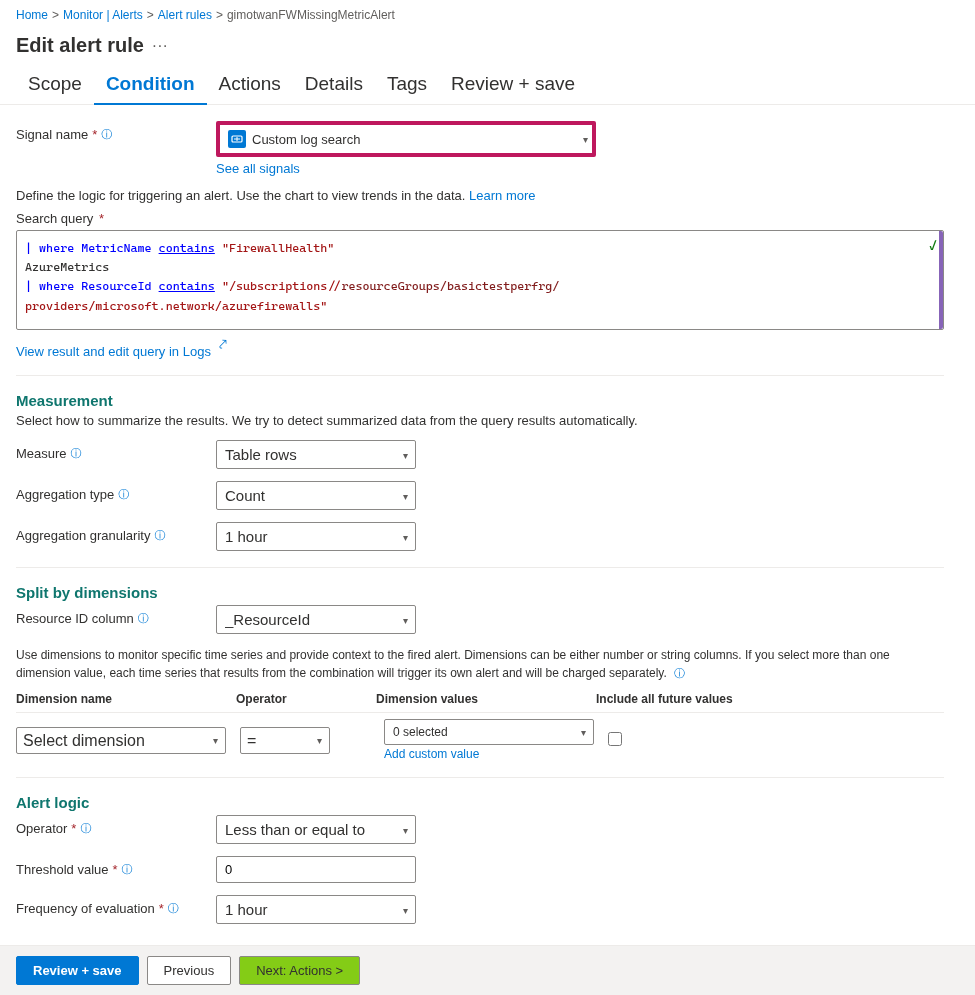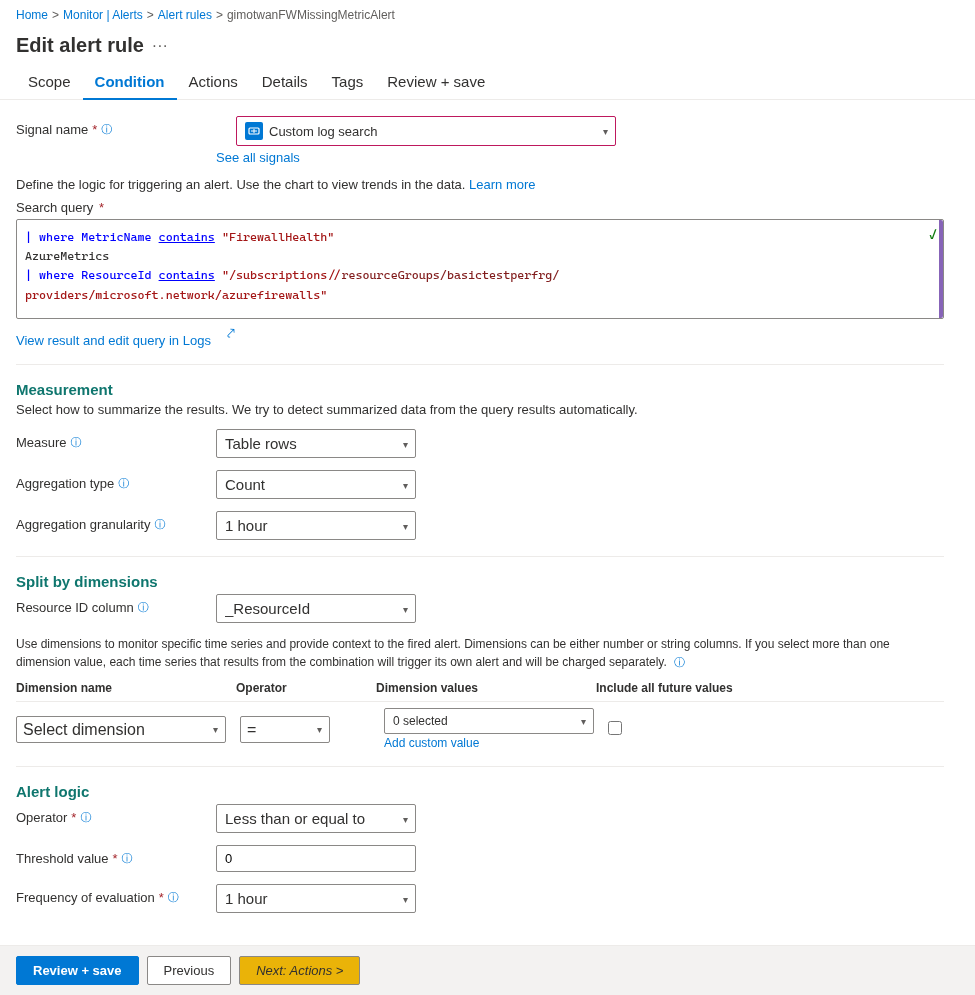--- a/index.html
+++ b/index.html
@@ -7,21 +7,21 @@
     
     .breadcrumb { display: flex; align-items: center; gap: 4px; padding: 8px 16px; font-size: 12px; color: #605e5c; }
     .breadcrumb a { color: #0078d4; text-decoration: none; }
     .breadcrumb-sep { color: #605e5c; }
     
     .page-header { padding: 4px 16px 8px; display: flex; align-items: center; gap: 8px; }
     .page-title { font-size: 20px; font-weight: 600; color: #323130; }
     .more-icon { cursor: pointer; color: #605e5c; font-size: 16px; }
     
     .tabs { display: flex; border-bottom: 1px solid #edebe9; padding: 0 16px; }
-    .tab { padding: 8px 12px; cursor: pointer; font-size: 15px; color: #323130; border-bottom: 2px solid transparent; margin-bottom: -1px; }
+    .tab { padding: 8px 12px; cursor: pointer; font-size: 19px; color: #323130; border-bottom: 2px solid transparent; margin-bottom: -1px; }
     .tab.active { color: #0078d4; border-bottom: 2px solid #0078d4; font-weight: 600; }
     
     .content { padding: 16px; max-width: 960px; overflow-y: auto; height: calc(100vh - 140px); }
     
     .section-desc { font-size: 13px; color: #323130; margin-bottom: 12px; }
     
     .form-row { display: flex; align-items: flex-start; margin-bottom: 12px; }
     .form-label { width: 200px; min-width: 200px; font-size: 13px; padding-top: 6px; color: #323130; display: flex; align-items: center; gap: 4px; }
     .form-label .required { color: #a4262c; }
     .info-icon { color: #0078d4; font-size: 11px; cursor: help; }
@@ -64,21 +64,21 @@
     .checkbox-input { width: 14px; height: 14px; border: 1px solid #8a8886; cursor: pointer; }
     
     .threshold-input { border: 1px solid #8a8886; border-radius: 2px; padding: 5px 8px; font-size: 13px; width: 200px; }
     
     .footer { position: fixed; bottom: 0; left: 0; right: 0; background: #f3f2f1; border-top: 1px solid #edebe9; padding: 10px 16px; display: flex; gap: 8px; z-index: 100; }
     
     .btn-primary { background: #0078d4; color: #fff; border: 1px solid #0078d4; border-radius: 2px; padding: 6px 16px; font-size: 13px; cursor: pointer; font-weight: 600; }
     
     .btn-secondary { background: #fff; color: #323130; border: 1px solid #8a8886; border-radius: 2px; padding: 6px 16px; font-size: 13px; cursor: pointer; }
     
-    .btn-next { background: #eab308; color: #323130; border: 1px solid #8a8886; border-radius: 2px; padding: 6px 16px; font-size: 13px; cursor: pointer; font-style: italic; }
+    .btn-next { background: #84cc16; color: #323130; border: 1px solid #8a8886; border-radius: 2px; padding: 6px 16px; font-size: 13px; cursor: pointer; }
 
     .divider { border: none; border-top: 1px solid #edebe9; margin: 16px 0; }
 
     .selected-dropdown { appearance: none; -webkit-appearance: none; border: 1px solid #8a8886; border-radius: 2px; padding: 5px 28px 5px 8px; font-size: 12px; color: #323130; background: #fff; cursor: pointer; width: 210px; }
   </style>
 </head>
 <body>
 
 <div class="breadcrumb">
   <a href="#">Home</a>
@@ -109,21 +109,21 @@
 
   <div class="form-row">
     <div class="form-label">
       <span>Signal name</span>
       <span class="required">*</span>
       <span class="info-icon" title="Signal name info">ⓘ</span>
     </div>
     <div>
       <div class="signal-row">
         <div class="select-wrapper">
-          <div style="border:1px solid #be185d; border-radius:2px; padding:5px 28px 5px 8px; font-size:13px; display:flex; align-items:center; gap:6px; min-width:380px; background:#fff; cursor:pointer;margin-left:20px;">
+          <div style="border:4px solid #be185d; border-radius:2px; padding:5px 28px 5px 8px; font-size:13px; display:flex; align-items:center; gap:6px; min-width:380px; background:#fff; cursor:pointer;">
             <span style="width:18px; height:18px; background:#0078d4; border-radius:2px; display:inline-flex; align-items:center; justify-content:center;">
               <svg width="12" height="12" viewBox="0 0 12 12">
                   <rect x="1" y="3" width="10" height="6" rx="1" fill="none" stroke="white" stroke-width="1.2"></rect>
                   <line x1="3" y1="6" x2="9" y2="6" stroke="white" stroke-width="1"></line>
                   <line x1="6" y1="4" x2="6" y2="8" stroke="white" stroke-width="1"></line>
                 </svg>
             </span>
             <span>Custom log search</span>
             <span style="position:absolute; right:8px; color:#605e5c; font-size:10px;">▾</span>
           </div>
@@ -154,21 +154,21 @@
     <div class="query-line">
       <span style="color:#0000ff;">| where ResourceId </span><span class="fn-underline">contains</span><span style="color:#a31515;"> "/subscriptions/</span><span style="color:#811c1c;">/resourceGroups/basictestperfrg/</span>
     </div>
     <div class="query-line">
       <span style="color:#a31515;">providers/microsoft.network/azurefirewalls"</span>
     </div>
     <span class="success-indicator">✓</span>
     <div class="accent-bar"></div>
   </div>
 
-  <div style="margin-top:6px; display:flex; align-items:flex-start; gap:16px;">
+  <div style="margin-top:6px; display:flex; align-items:flex-start; gap:8px;">
     <a href="#" class="view-result-link">View result and edit query in Logs</a>
     <span style="color:#0078d4; font-size:14px;">⤤</span>
   </div>
 
   <hr class="divider">
 
   <div class="section-title">Measurement</div>
   <p class="section-subtitle">Select how to summarize the results. We try to detect summarized data from the query results automatically.</p>
 
   <div class="form-row">

